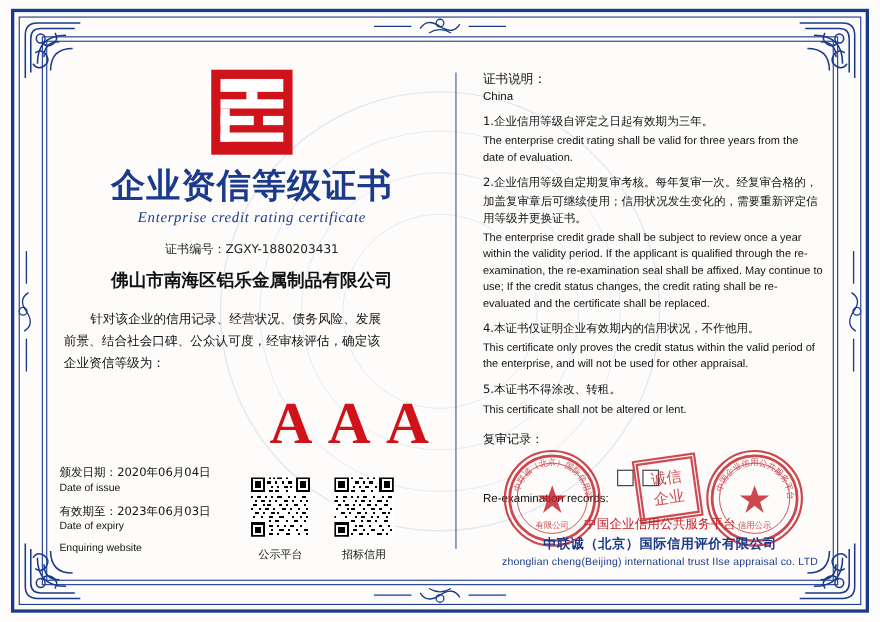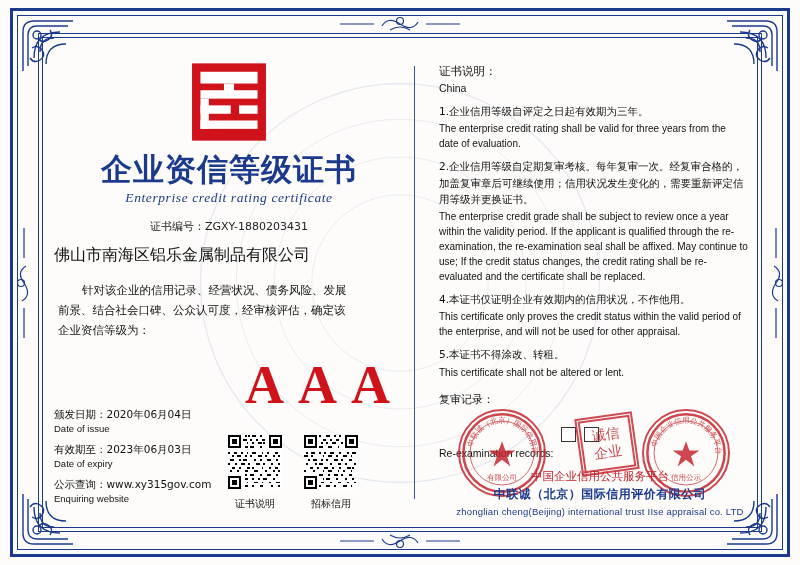--- a/index.html
+++ b/index.html
@@ -123,23 +123,23 @@
     font-family: "Liberation Serif", serif;
   }
   .cert-no {
     text-align: center;
     font-size: 11px;
     color: #222;
     margin-top: 13px;
     font-family: "DejaVu Sans", sans-serif;
   }
   .company {
-    text-align: left;
+    text-align: center;
     font-size: 16px;
-    font-weight: normal;
+    font-weight: bold;
     color: #111;
     margin-top: 11px;
     font-family: "DejaVu Sans", sans-serif;
   }
   .statement {
     margin-top: 14px;
     font-size: 11.5px;
     color: #111;
     line-height: 1.75;
     text-align: left;
@@ -451,21 +451,20 @@
         <div class="info-block">
           <div class="info-row">
             <div class="info-cn">颁发日期：2020年06月04日</div>
             <div class="info-en">Date of issue</div>
           </div>
           <div class="info-row">
             <div class="info-cn">有效期至：2023年06月03日</div>
             <div class="info-en">Date of expiry</div>
           </div>
           <div class="info-row">
-            <div class="info-cn">公示查询：www.xy315gov.com</div>
             <div class="info-en">Enquiring website</div>
           </div>
         </div>
 
         <div class="qr-group">
           <div class="qr-item">
             <svg class="qr-code" viewBox="0 0 29 29" shape-rendering="crispEdges">
               <rect width="29" height="29" fill="#fff"></rect>
               <g fill="#000">
                 <rect x="0" y="0" width="7" height="7"></rect>
@@ -552,21 +551,21 @@
                   <rect x="18" y="25" width="1" height="1"></rect>
                   <rect x="22" y="25" width="1" height="1"></rect>
                   <rect x="26" y="25" width="2" height="1"></rect>
                 <rect x="9" y="27" width="2" height="1"></rect>
                   <rect x="13" y="27" width="1" height="1"></rect>
                   <rect x="17" y="27" width="2" height="1"></rect>
                   <rect x="23" y="27" width="1" height="1"></rect>
                   <rect x="27" y="27" width="1" height="1"></rect>
               </g>
             </svg>
-            <div class="qr-label">证书说明</div>
+            <div class="qr-label">公示平台</div>
           </div>
           <div class="qr-item">
             <svg class="qr-code" viewBox="0 0 29 29" shape-rendering="crispEdges">
               <rect width="29" height="29" fill="#fff"></rect>
               <g fill="#000">
                 <rect x="0" y="0" width="7" height="7"></rect>
                   <rect x="1" y="1" width="5" height="5" fill="#fff"></rect>
                   <rect x="2" y="2" width="3" height="3"></rect>
                 <rect x="22" y="0" width="7" height="7"></rect>
                   <rect x="23" y="1" width="5" height="5" fill="#fff"></rect>

